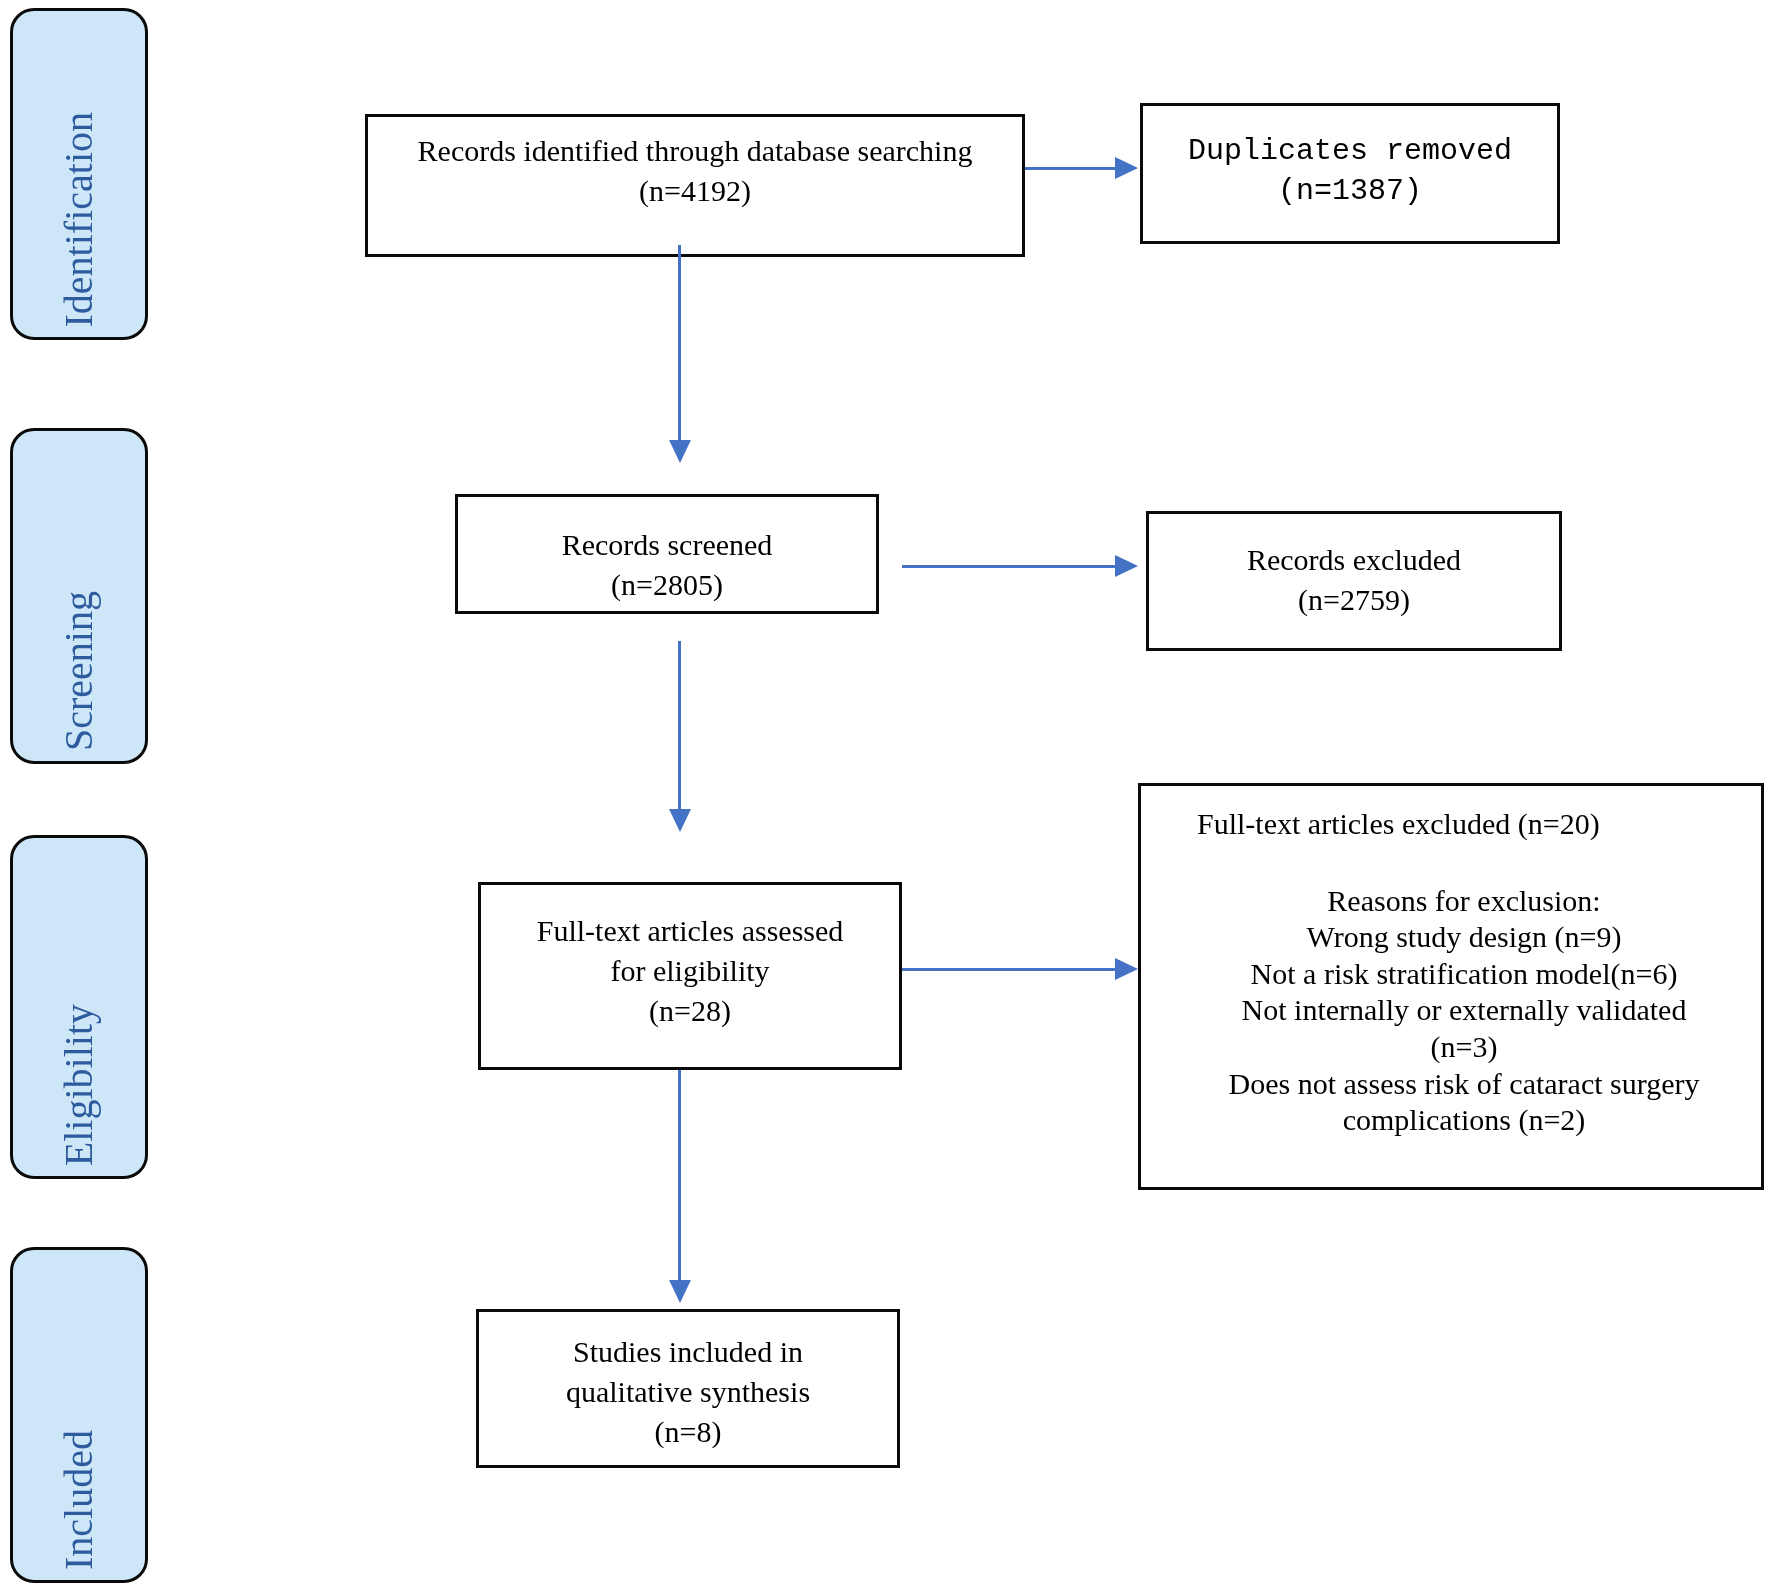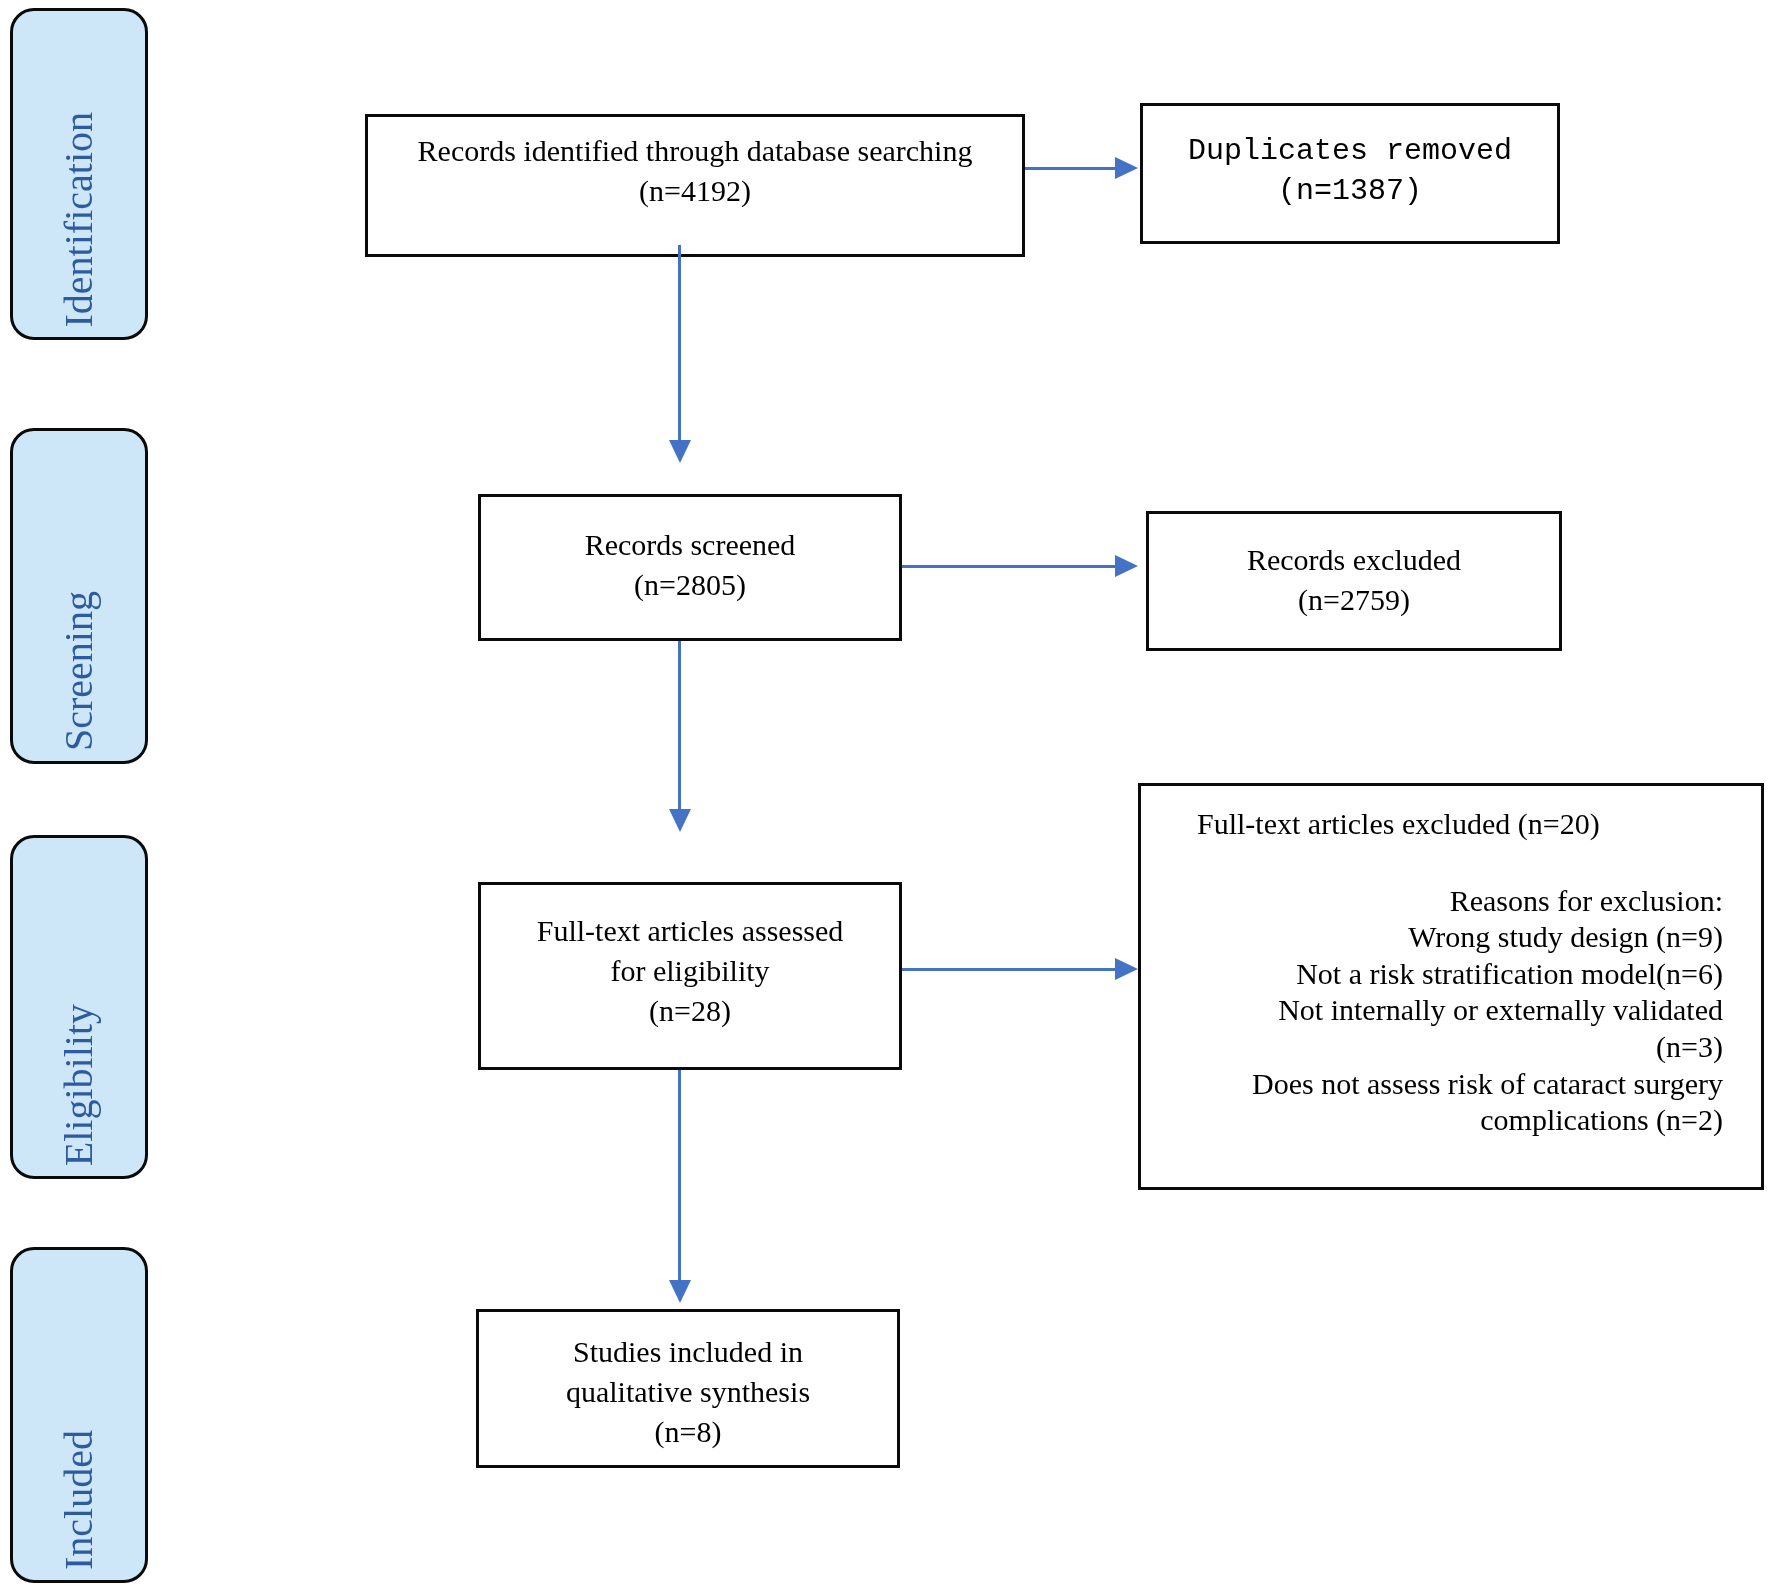--- a/index.html
+++ b/index.html
@@ -45,33 +45,33 @@
     box-sizing:border-box;
     display:flex;
     flex-direction:column;
     align-items:center;
     text-align:center;
     font-size:30px;
     line-height:1.33;
   }
   #box-records-identified{left:365px;top:102px;width:660px;height:143px;padding-top:14px;margin-top:12px;}
   #box-duplicates-removed{left:1140px;top:103px;width:420px;height:141px;padding-top:26px;font-family:Liberation Mono, monospace;}
-  #box-records-screened{left:478px;top:494px;width:424px;height:147px;padding-top:28px;}
+  #box-records-screened{left:455px;top:494px;width:424px;height:120px;padding-top:28px;}
   #box-records-excluded{left:1146px;top:494px;width:416px;height:140px;padding-top:26px;margin-top:17px;}
   #box-fulltext-assessed{left:478px;top:882px;width:424px;height:188px;padding-top:26px;}
   #box-studies-included{left:476px;top:1309px;width:424px;height:159px;padding-top:20px;text-align:center;}
 
   #box-fulltext-excluded{
     left:1138px;top:783px;width:626px;height:407px;
     position:absolute;background:#fff;border:3px solid #0a0a0a;box-sizing:border-box;
     font-size:30px;line-height:1.22;
     padding:20px 38px 0 56px;
   }
   #box-fulltext-excluded .bx-title{text-align:left;margin-bottom:40px;}
-  #box-fulltext-excluded .reason{text-align:right;margin-left:8px;}
+  #box-fulltext-excluded .reason{text-align:center;margin-left:8px;}
 
   
   .stem-h{position:absolute;height:3px;background:#4472C4;}
   .stem-v{position:absolute;width:3px;background:#4472C4;}
   .head-right{
     position:absolute;width:0;height:0;
     border-top:11px solid transparent;
     border-bottom:11px solid transparent;
     border-left:23px solid #4472C4;
   }

